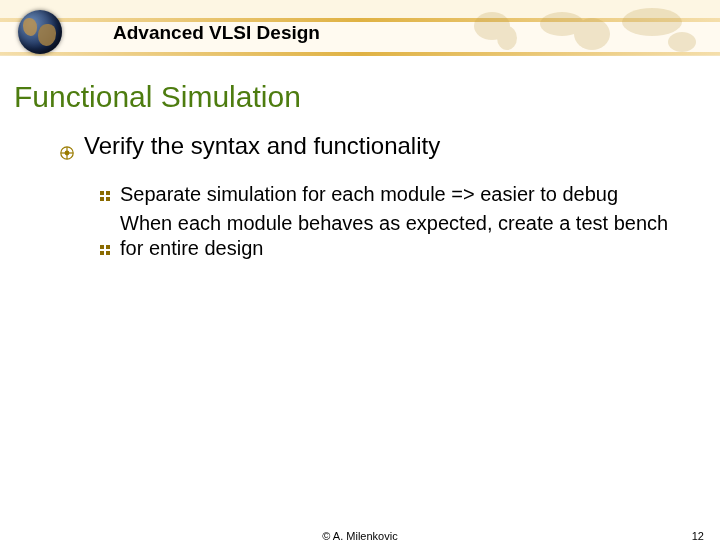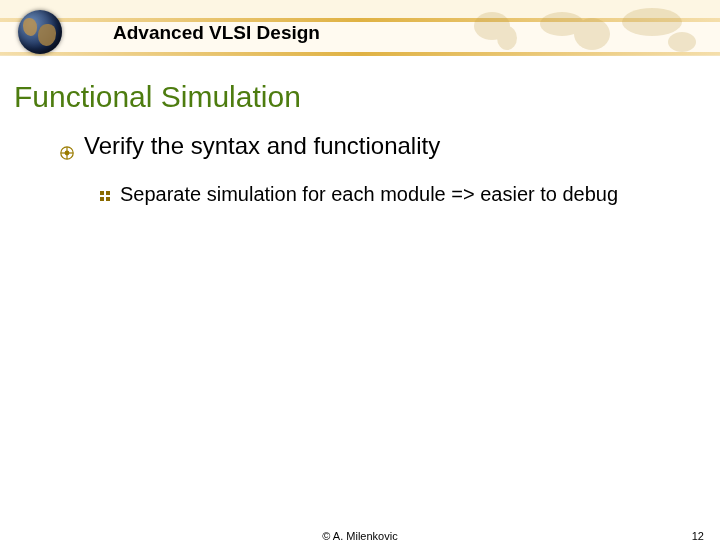--- a/index.html
+++ b/index.html
@@ -191,18 +191,29 @@
       <svg width="10" height="10" viewBox="0 0 10 10">
         <rect x="0" y="0" width="4" height="4" fill="#8a6a00"></rect>
         <rect x="6" y="0" width="4" height="4" fill="#8a6a00"></rect>
         <rect x="0" y="6" width="4" height="4" fill="#8a6a00"></rect>
         <rect x="6" y="6" width="4" height="4" fill="#8a6a00"></rect>
       </svg>
     </span>
     <span>Separate simulation for each module =&gt; easier to debug</span>
   </div>
 
+  <div class="bullet-l2">
+    <span class="icon">
+      <svg width="10" height="10" viewBox="0 0 10 10">
+        <rect x="0" y="0" width="4" height="4" fill="#8a6a00"></rect>
+        <rect x="6" y="0" width="4" height="4" fill="#8a6a00"></rect>
+        <rect x="0" y="6" width="4" height="4" fill="#8a6a00"></rect>
+        <rect x="6" y="6" width="4" height="4" fill="#8a6a00"></rect>
+      </svg>
+    </span>
+    <span>When each module behaves as expected, create a test bench for entire design</span>
+  </div>
 </div>
 
 <div class="footer">
   <span class="copyright">© A. Milenkovic</span>
   <span class="pagenum">12</span>
 </div>
 
 </body></html>

